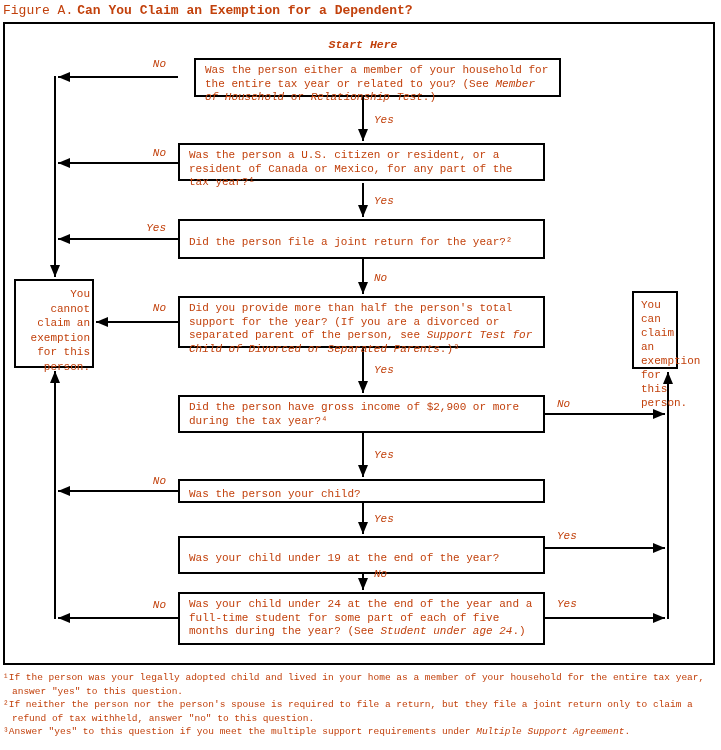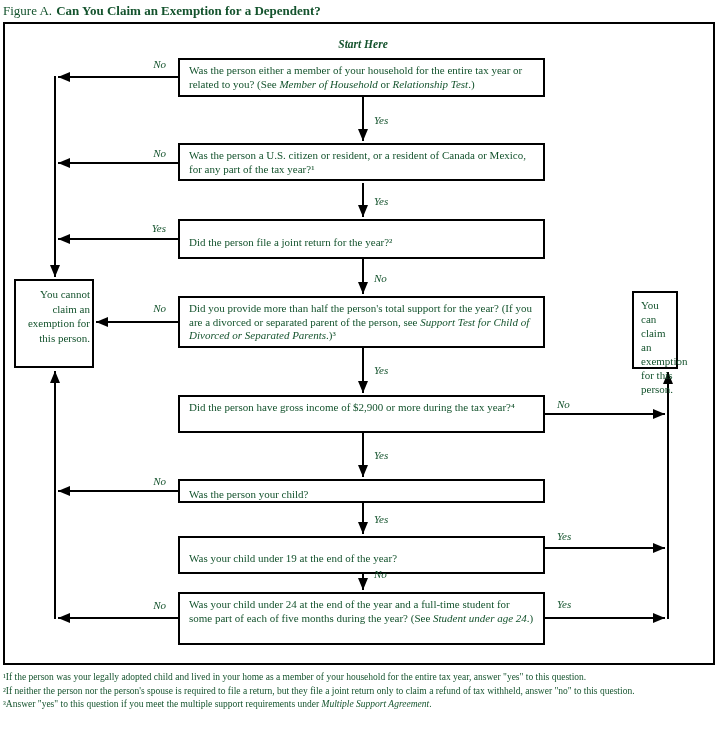--- a/index.html
+++ b/index.html
@@ -1,32 +1,32 @@
 <!DOCTYPE html>
 <html><head>
 <meta charset="utf-8">
 <style>
   html,body{margin:0;padding:0;background:#fff;}
   .stage{
     position:relative;width:721px;height:750px;background:#fff;overflow:hidden;
-    font-family:Liberation Serif, serif;color:#14532d;
+    font-family:Liberation Mono, monospace;color:#c2410c;
   }
   .title{position:absolute;left:3px;top:3px;font-size:13px;white-space:nowrap;}
   .title .prefix{font-weight:normal;margin-right:4px;}
   .title .main{font-weight:bold;}
   .chart-border{position:absolute;left:3px;top:22px;width:712px;height:643px;border:2px solid #000;box-sizing:border-box;}
   .start-here{position:absolute;left:313px;top:38px;width:100px;text-align:center;
     font-size:11.5px;font-style:italic;font-weight:bold;}
   .arrows{position:absolute;left:0;top:0;pointer-events:none;}
   .qbox{
     position:absolute;left:178px;width:367px;border:2px solid #000;background:#fff;
     box-sizing:border-box;font-size:11px;line-height:13.5px;padding:4px 8px 3px 9px;
   }
   .qcenter{display:flex;align-items:center;padding-top:8px;padding-bottom:0;}
-  .q1{top:58px;height:39px;}
+  .q1{top:58px;height:39px;margin-left:16px;}
   .q2{top:143px;height:38px;}
   .q3{top:219px;height:40px;}
   .q4{top:296px;height:52px;}
   .q5{top:395px;height:38px;}
   .q6{top:479px;height:24px;}
   .q7{top:536px;height:38px;}
   .q8{top:592px;height:53px;}
   .obox{
     position:absolute;border:2px solid #000;background:#fff;box-sizing:border-box;
     font-size:11px;line-height:14.5px;

